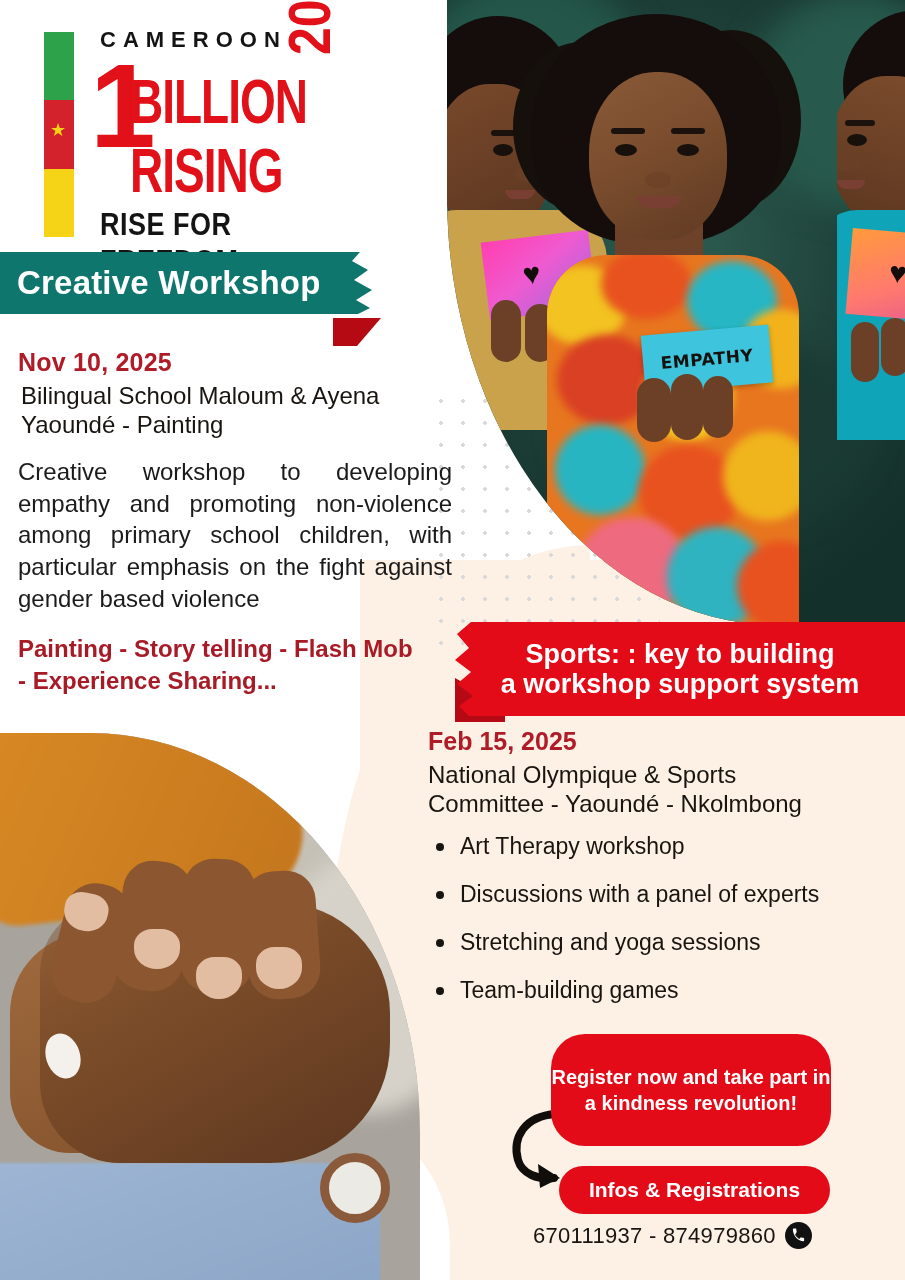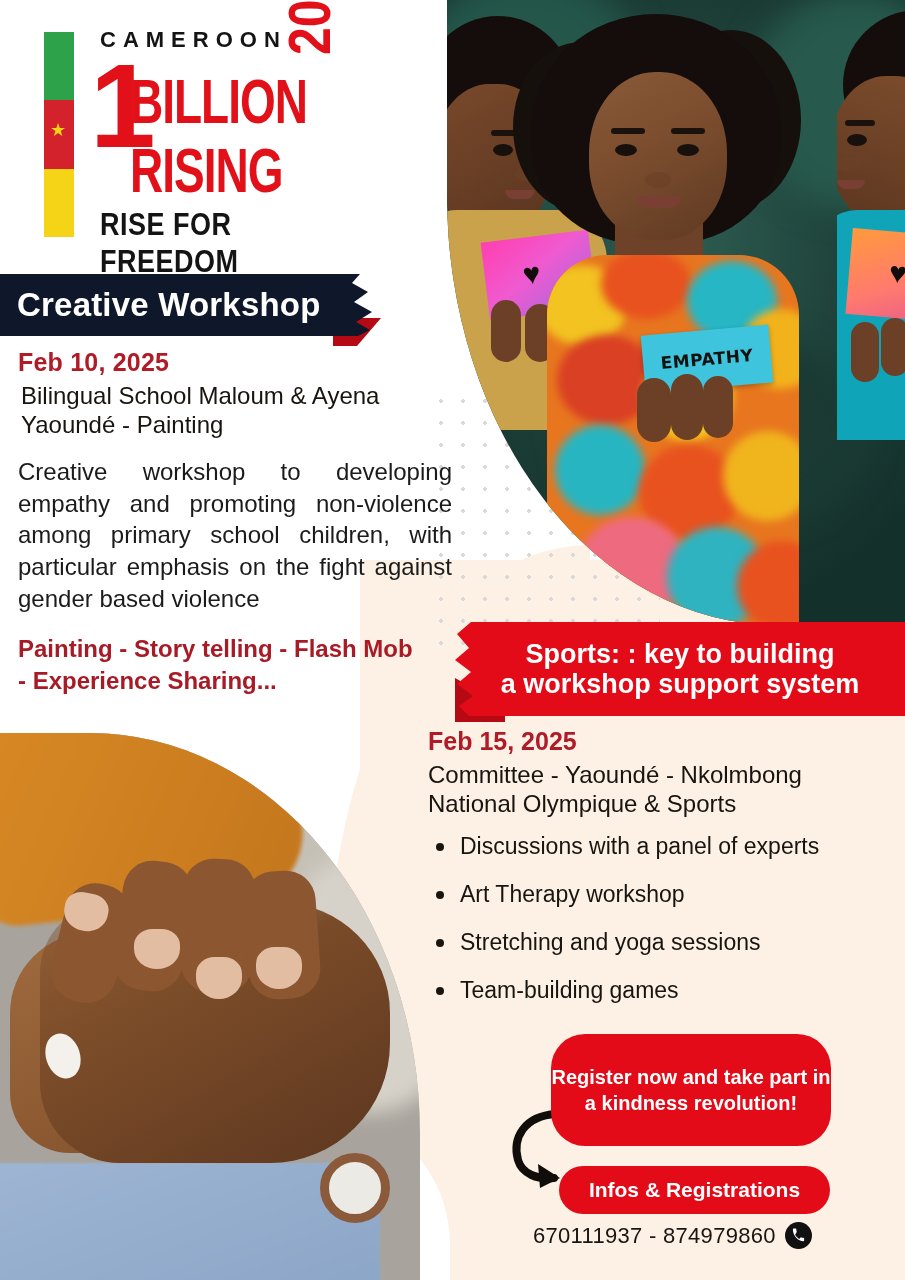--- a/index.html
+++ b/index.html
@@ -137,22 +137,22 @@
   .finger{position:absolute;background:#8b5630;border-radius:30px;}
   .nail{position:absolute;background:#e3bda2;border-radius:40% 40% 50% 50%;}
   .nail-white{position:absolute;background:#f4f1ec;border-radius:50%;}
   .watch{
     position:absolute;left:320px;top:420px;width:70px;height:70px;
     background:#eceae4;border-radius:50%;border:9px solid #8a5a3a;
   }
 
   
   .banner-left{
-    position:absolute;left:0;top:274px;width:385px;height:62px;
-    background:#0f172a;
+    position:absolute;left:0;top:252px;width:385px;height:62px;
+    background:#0f766e;
     clip-path:polygon(
       0 0, 360px 0, 352px 9px, 368px 18px, 354px 28px, 372px 38px,
       356px 48px, 370px 56px, 358px 62px, 0 62px);
     display:flex;align-items:center;text-align:right;
   }
   .banner-left .txt{
     color:#fff;font-size:33px;font-weight:700;margin-left:17px;letter-spacing:.2px;
   }
   .banner-left-fold{
     position:absolute;left:333px;top:318px;width:48px;height:28px;
@@ -388,44 +388,44 @@
     <div class="logo-2025">2025</div>
     <div class="logo-tag">RISE FOR FREEDOM</div>
   </div>
 
   <div class="banner-left-fold"></div>
   <div class="banner-left">
     <div class="txt">Creative Workshop</div>
   </div>
 
   <div class="left-col">
-    <div class="date-red">Feb 10, 2025</div>
+    <div class="date-red">Nov 10, 2025</div>
     <div class="venue">
       <div>Bilingual School Maloum &amp; Ayena</div>
       <div>Yaoundé - Painting</div>
     </div>
     <p class="body-just">Creative workshop to developing empathy and promoting non-violence among primary school children, with particular emphasis on the fight against gender based violence</p>
     <p class="activities">Painting - Story telling - Flash Mob - Experience Sharing...</p>
   </div>
 
   <div class="banner-right-fold"></div>
   <div class="banner-right">
     <div class="txt">Sports: : key to building</div>
     <div class="txt">a workshop support system</div>
   </div>
 
   <div class="right-col">
     <div class="date-red2">Feb 15, 2025</div>
     <div class="venue2">
+      <div>National Olympique &amp; Sports</div>
       <div>Committee - Yaoundé - Nkolmbong</div>
-      <div>National Olympique &amp; Sports</div>
     </div>
     <ul class="bullets">
+      <li>Art Therapy workshop</li>
       <li>Discussions with a panel of experts</li>
-      <li>Art Therapy workshop</li>
       <li> Stretching and yoga sessions</li>
       <li>Team-building games</li>
     </ul>
   </div>
 
   <svg class="arrow" viewBox="0 0 70 82">
     <path d="M48 6 C16 8, 4 30, 10 52 C14 66, 30 72, 46 70" stroke="#100d0b" stroke-width="8" fill="none" stroke-linecap="round"></path>
     <path d="M30 56 L52 70 L32 80 Z" fill="#100d0b"></path>
   </svg>
 

